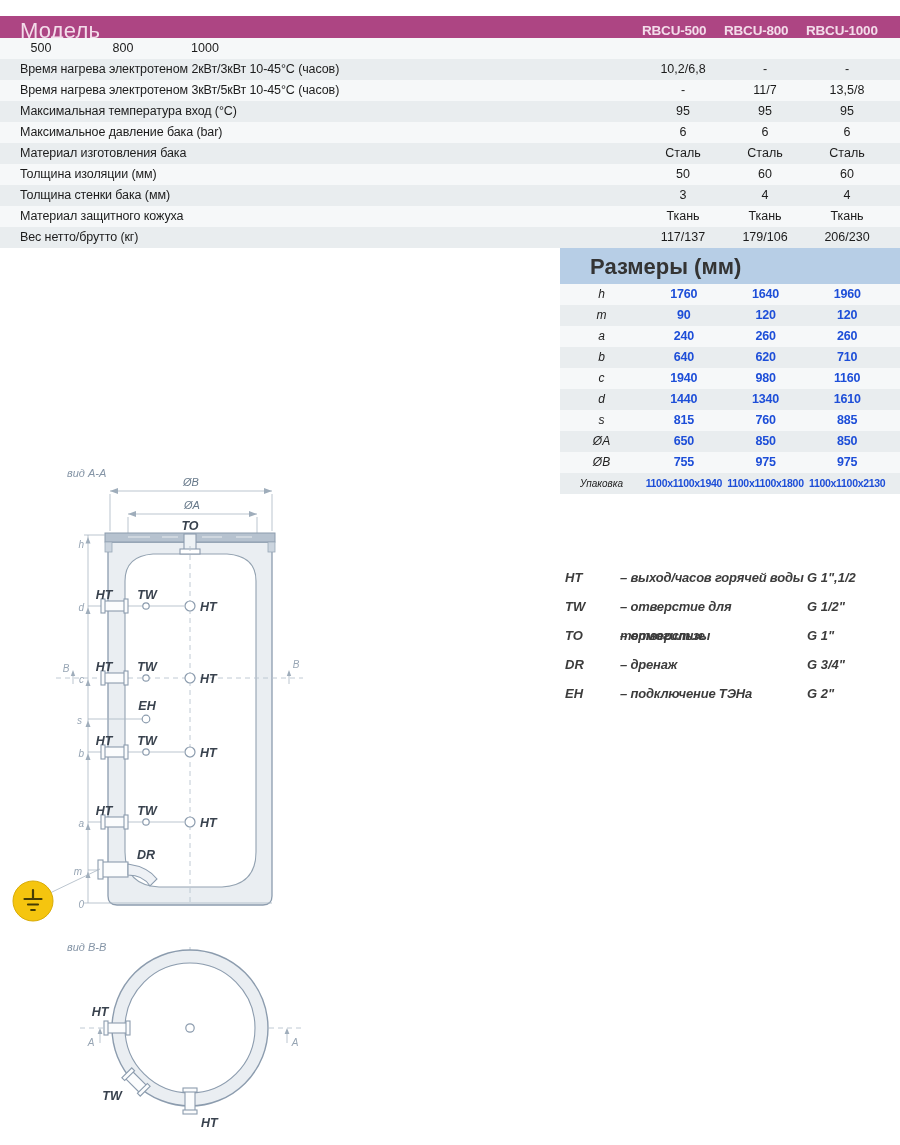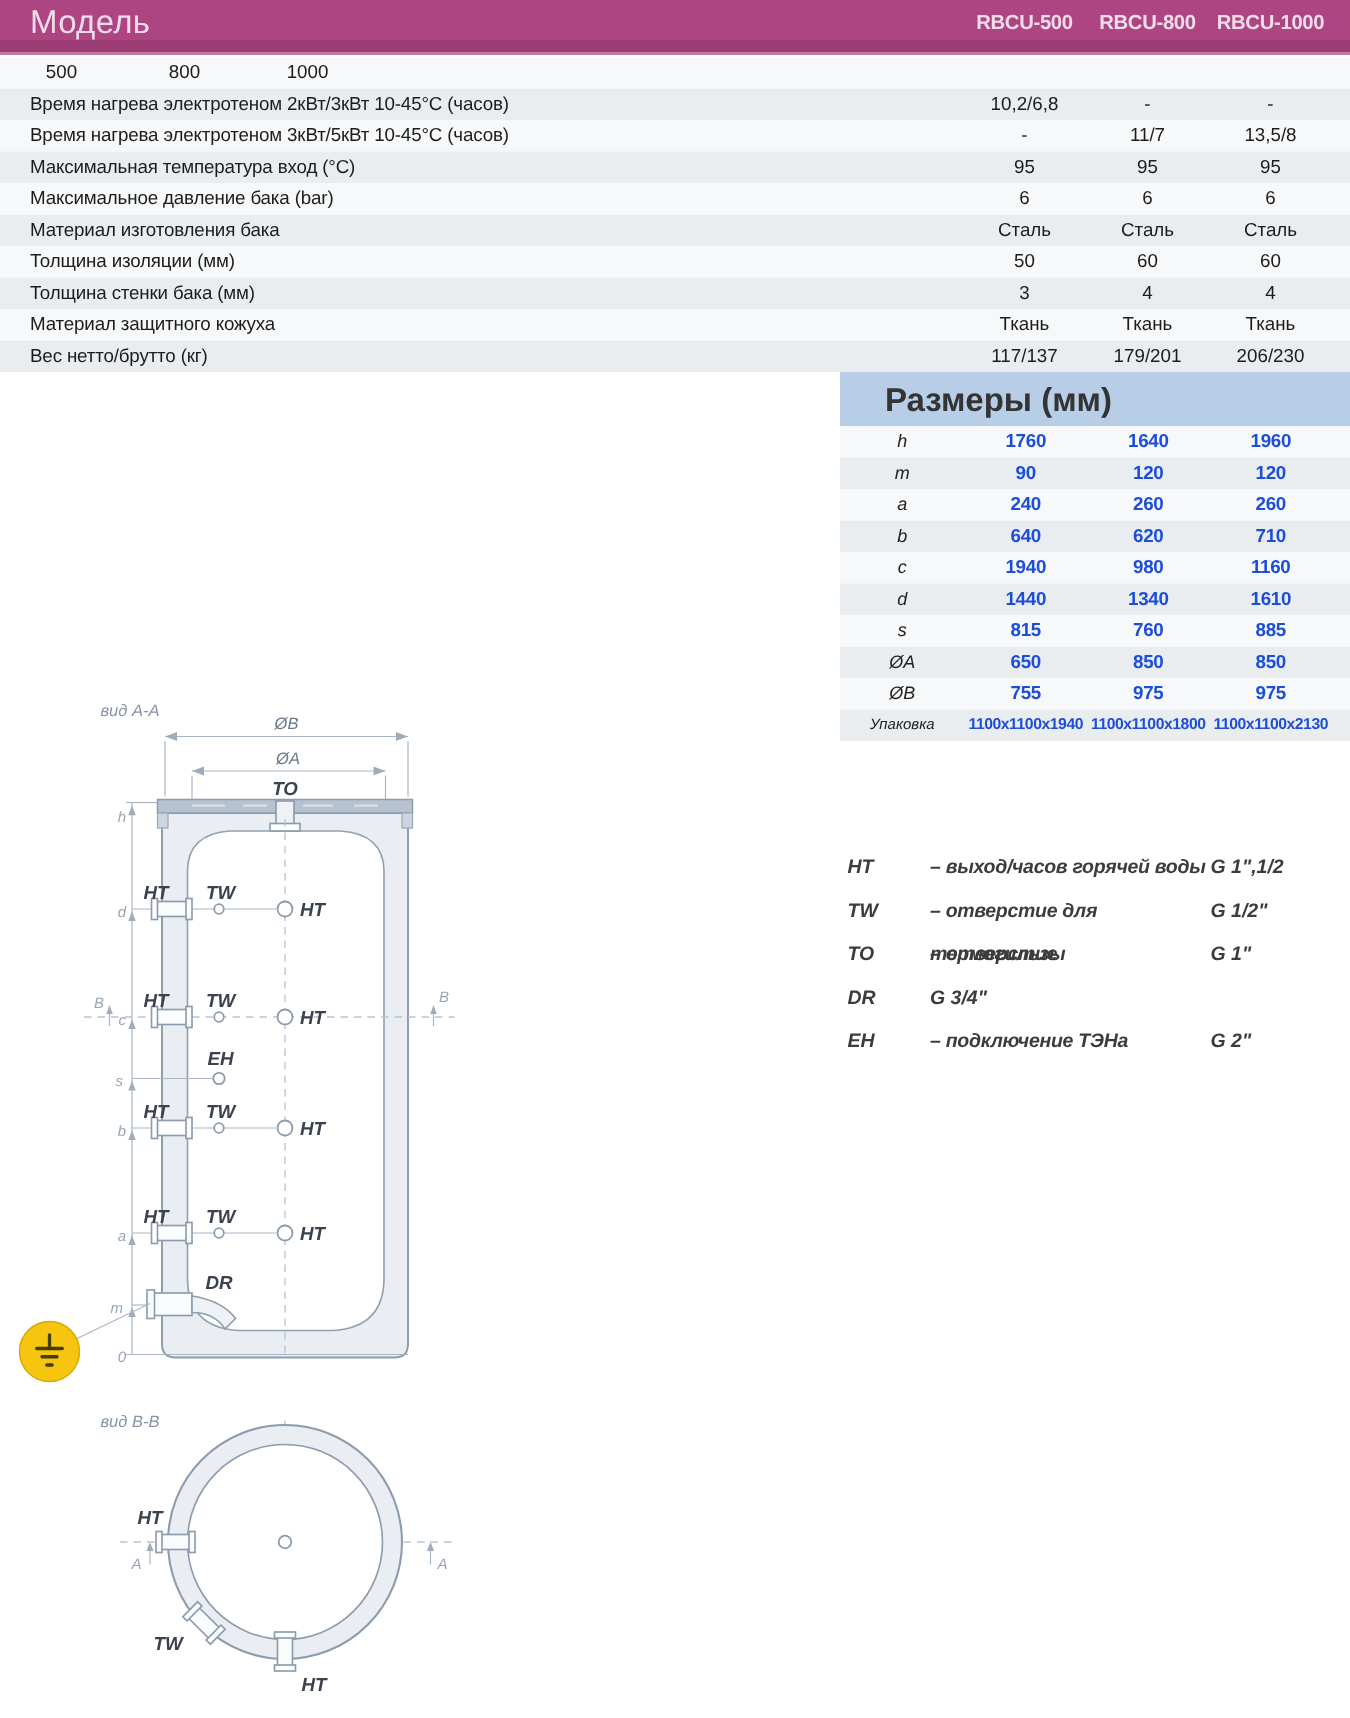--- a/index.html
+++ b/index.html
@@ -1,29 +1,29 @@
 <!DOCTYPE html>
 <html style="--header-bg: #ad4583; --header-stripe: #9d3b74; --header-stripe-light: #bd7aa5; --header-text: #f3dcea; --row-light: #f6f8f9; --row-gray: #e9edef; --dims-header-bg: #b7cee6; --diagram-stroke: #8c9cae; --diagram-fill: #eaeef2; --label-dark: #39424e; --ground-yellow: #f5c50f;"><head>
 <meta charset="utf-8">
 <style>
   html,body{margin:0;padding:0;background:#fff;}
   .page{position:relative;width:900px;height:1145px;background:#fff;overflow:hidden;
         font-family:"Liberation Sans",sans-serif;-webkit-font-smoothing:antialiased;}
 
   
-  .spec-header{position:absolute;left:0;top:0;width:900px;height:38px;
+  .spec-header{position:absolute;left:0;top:16px;width:900px;height:38px;
     background:linear-gradient(to bottom,
       var(--header-bg,#ad4583) 0px, var(--header-bg,#ad4583) 27px,
       var(--header-stripe,#9d3b74) 27px, var(--header-stripe,#9d3b74) 35px,
       var(--header-stripe-light,#bd7aa5) 35px, var(--header-stripe-light,#bd7aa5) 37px,
       #ffffff 37px);}
   .spec-title{position:absolute;left:20px;top:0;height:29px;line-height:29px;
     font-size:22px;color:var(--header-text,#f3dcea);letter-spacing:.2px;}
   .spec-cols{position:absolute;right:12px;top:0;height:29px;display:flex;}
-  .spec-col{width:82px;text-align:center;line-height:30px;font-size:13.5px;font-weight:700;
+  .spec-col{width:82px;text-align:left;line-height:30px;font-size:13.5px;font-weight:700;
     color:var(--header-text,#f3dcea);letter-spacing:-.2px;}
   .spec-rows{position:absolute;left:0;top:38px;width:900px;}
   .srow{display:flex;height:21px;line-height:21px;font-size:12.5px;color:#1c1c1c;
     padding-right:12px;box-sizing:border-box;}
   .srow:nth-child(odd){background:var(--row-light,#f6f8f9);}
   .srow:nth-child(even){background:var(--row-gray,#e9edef);}
   .srow .lbl{flex:1;padding-left:20px;letter-spacing:-.1px;}
   .srow .v{width:82px;text-align:center;}
 
   
@@ -123,21 +123,21 @@
     </div>
     <div class="srow">
       <div class="lbl">Материал защитного кожуха</div>
       <div class="v">Ткань</div>
       <div class="v">Ткань</div>
       <div class="v">Ткань</div>
     </div>
     <div class="srow">
       <div class="lbl">Вес нетто/брутто (кг)</div>
       <div class="v">117/137</div>
-      <div class="v">179/201</div>
+      <div class="v">179/106</div>
       <div class="v">206/230</div>
     </div>
   </div>
 
   <div class="dims">
     <div class="dims-header">Размеры (мм)</div>
     <div class="dims-rows">
       <div class="drow">
         <div class="dlbl">h</div>
         <div class="v">1760</div>
@@ -212,20 +212,21 @@
       <div class="lg-desc">– отверстие для термогильзы</div>
       <div class="lg-size">G 1/2"</div>
     </div>
     <div class="lrow">
       <div class="lg-code">TO</div>
       <div class="lg-desc">– отверстие</div>
       <div class="lg-size">G 1"</div>
     </div>
     <div class="lrow">
       <div class="lg-code">DR</div>
+      <div class="lg-desc">– дренаж</div>
       <div class="lg-size">G 3/4"</div>
     </div>
     <div class="lrow">
       <div class="lg-code">EH</div>
       <div class="lg-desc">– подключение ТЭНа</div>
       <div class="lg-size">G 2"</div>
     </div>
   </div>
 
   <svg class="diagram" width="330" height="695" viewBox="0 450 330 695">

